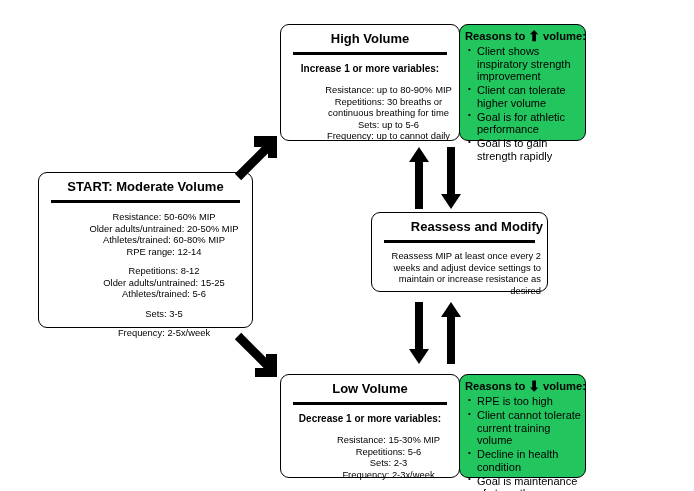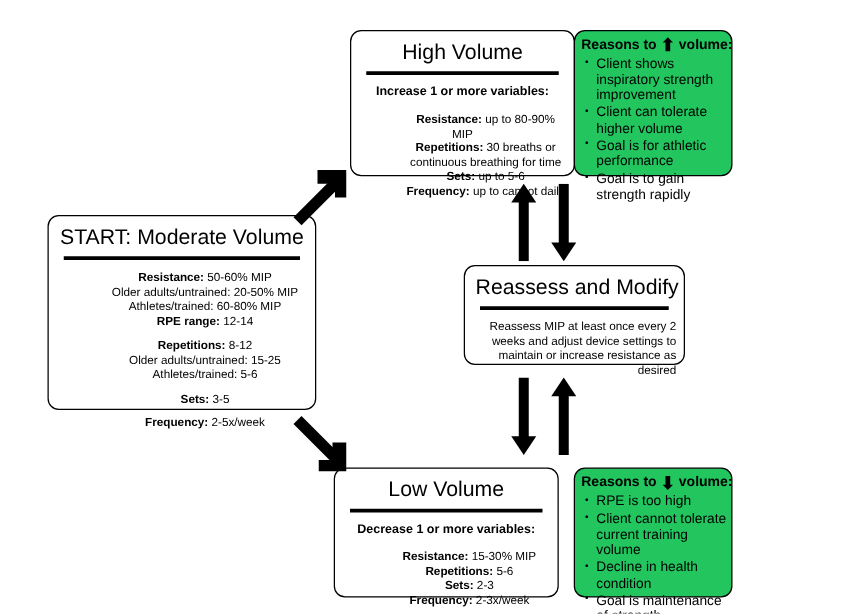--- a/index.html
+++ b/index.html
@@ -22,36 +22,36 @@
   
   .box {
     position: absolute;
     box-sizing: border-box;
     border: 1.6px solid #000;
     border-radius: 9px;
     background: #fff;
     text-align: center;
   }
   .box-title {
-    font-weight: normal;
-    font-size: 17px;
+    font-weight: bold;
+    font-size: 13px;
     line-height: 1.25;
     padding: 6px 4px 4px 4px;
   }
   .rule {
     height: 3px;
     background: #000;
     margin: 1px 12px 0 12px;
   }
   .box-body {
     font-size: 9.4px;
     line-height: 1.22;
     padding: 8px 6px 6px 6px;
   }
-  .b { font-weight: bold; padding-left: 37px; }
+  .b { font-weight: normal; padding-left: 37px; }
   .sub-head {
     font-weight: bold;
     font-size: 10px;
     margin-bottom: 9px;
   }
   .spacer { height: 8px; }
 
   
   .reasons {
     position: absolute;
@@ -181,21 +181,21 @@
       </div>
     </div>
   </div>
 
   <div class="box" style="left:371px; top:212px; width:177px; height:80px;text-align:right;">
     <div class="box-title">Reassess and Modify</div>
     <div class="rule"></div>
     <div class="box-body" style="padding-top:7px;">Reassess MIP at least once every 2 weeks and adjust device settings to maintain or increase resistance as desired</div>
   </div>
 
-  <div class="box" style="left:267px; top:374px; width:180px; height:104px;">
+  <div class="box" style="left:280px; top:374px; width:180px; height:104px;">
     <div class="box-title">Low Volume</div>
     <div class="rule"></div>
     <div class="box-body">
       <div class="sub-head">Decrease 1 or more variables:</div>
       <div>
         <span class="b">Resistance:</span><span> 15-30% MIP</span>
       </div>
       <div>
         <span class="b">Repetitions:</span><span>  5-6</span>
       </div>

